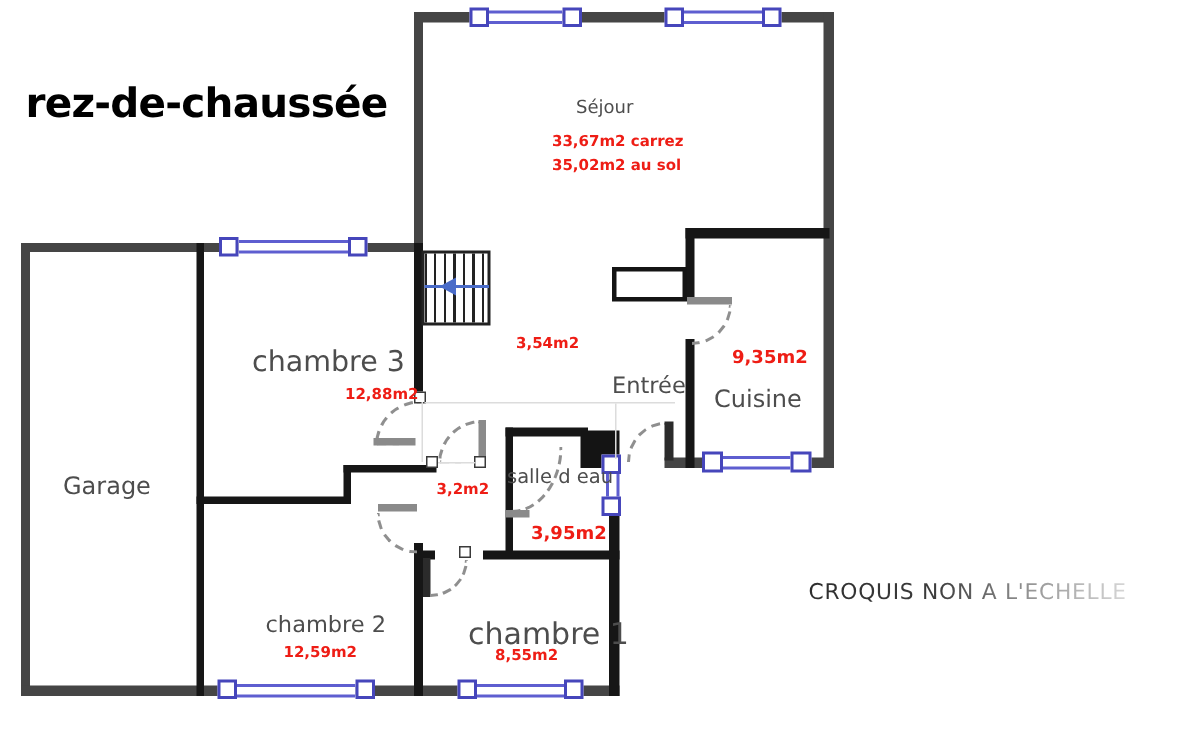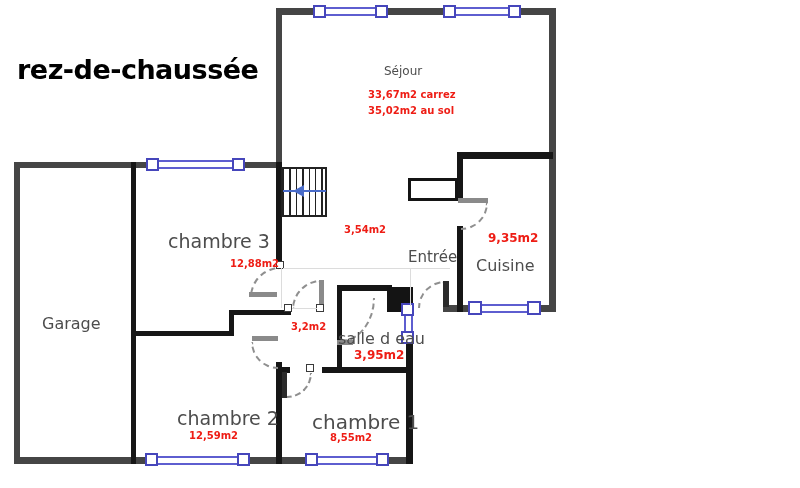--- a/index.html
+++ b/index.html
@@ -149,24 +149,25 @@
 
   <div class="lbl" style="left:42px;top:314px;font-size:16px;">Garage</div>
 
   <div class="red" style="left:344px;top:224px;">3,54m2</div>
 
   <div class="lbl" style="left:408px;top:248px;font-size:15px;">Entrée</div>
 
   <div class="red" style="left:488px;top:231px;font-size:12px;">9,35m2</div>
   <div class="lbl" style="left:476px;top:256px;font-size:16px;text-align:right;">Cuisine</div>
 
-  <div class="lbl" style="left:338px;top:329px;font-size:16px;">salle d eau</div>
+  <div class="lbl" style="left:338px;top:311px;font-size:13px;">salle d eau</div>
   <div class="red" style="left:354px;top:348px;font-size:12px;">3,95m2</div>
 
   <div class="red" style="left:291px;top:321px;">3,2m2</div>
 
-  <div class="lbl" style="left:177px;top:407px;font-size:19px;">chambre 2</div>
+  <div class="lbl" style="left:177px;top:407px;font-size:15px;">chambre 2</div>
   <div class="red" style="left:189px;top:430px;">12,59m2</div>
 
   <div class="lbl" style="left:312px;top:410px;font-size:20px;">chambre 1</div>
   <div class="red" style="left:330px;top:432px;">8,55m2</div>
 
+  <div id="note">CROQUIS NON A L'ECHELLE</div>
 </div>
 
 </body></html>

